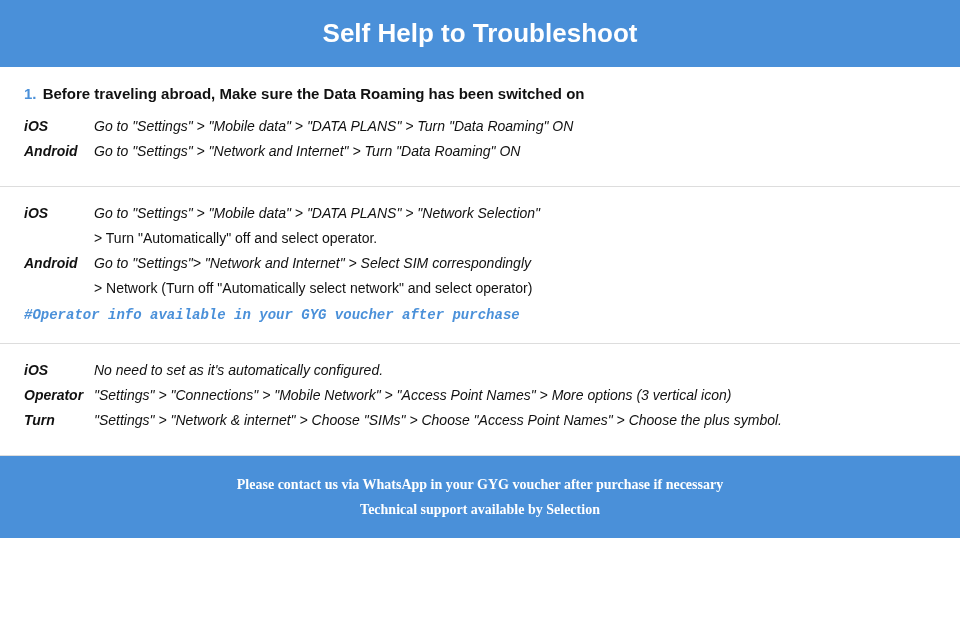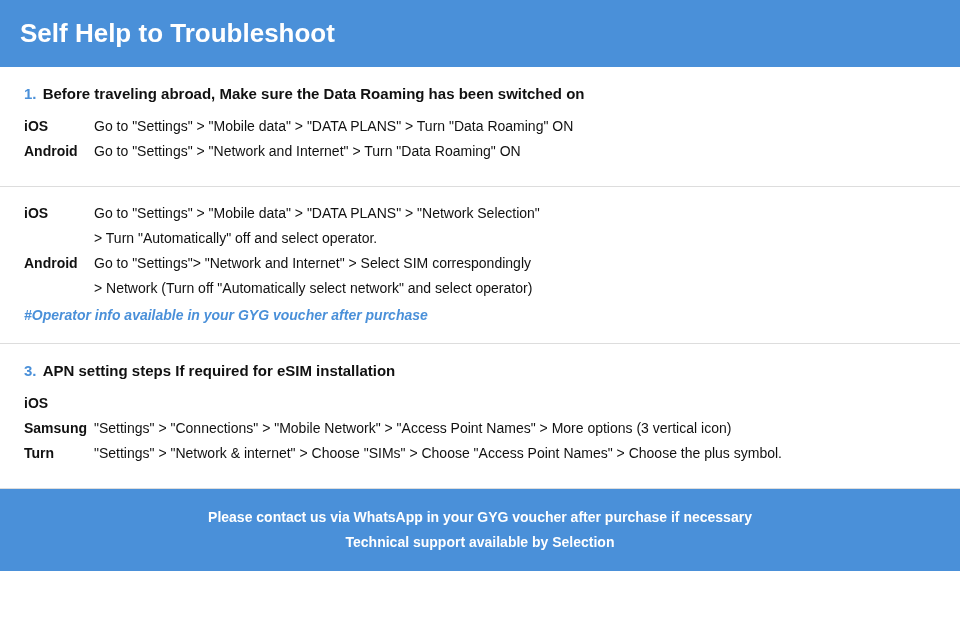--- a/index.html
+++ b/index.html
@@ -11,21 +11,21 @@
     body {
       font-family: Arial, sans-serif;
       font-size: 14px;
       background: #fff;
       width: 960px;
       min-height: 640px;
     }
 
     .header {
       background: #4a90d9;
-      text-align: left;
+      text-align: center;
       padding: 18px 20px;
     }
 
     .header h1 {
       color: #fff;
       font-size: 26px;
       font-weight: bold;
     }
 
     .section {
@@ -48,20 +48,21 @@
     .section-title-text {
       font-weight: bold;
       color: #111;
       margin-top: 24px;
     }
 
     .instruction-row {
       display: flex;
       margin-bottom: 4px;
       line-height: 1.5;
+      font-style: italic;
     }
 
     .platform-label {
       font-weight: bold;
       min-width: 70px;
       flex-shrink: 0;
       color: #111;
     }
 
     .instruction-text {
@@ -73,26 +74,28 @@
       margin-bottom: 4px;
       color: #111;
       line-height: 1.5;
     }
 
     .operator-info {
       color: #4a90d9;
       font-style: italic;
       font-weight: bold;
       margin-top: 8px;
+      font-family: Liberation Mono, monospace;
     }
 
     .footer {
       background: #4a90d9;
       padding: 16px 20px;
       text-align: center;
+      font-family: Liberation Serif, serif;
     }
 
     .footer p {
       color: #fff;
       font-size: 14px;
       font-weight: bold;
       line-height: 1.8;
     }
   </style>
 </head>
@@ -127,29 +130,26 @@
     <div class="instruction-continuation">&gt; Turn "Automatically" off and select operator.</div>
     <div class="instruction-row">
       <span class="platform-label">Android</span>
       <span class="instruction-text">Go to "Settings"&gt;  "Network and Internet" &gt; Select SIM correspondingly</span>
     </div>
     <div class="instruction-continuation">&gt; Network (Turn off "Automatically select network" and select operator)</div>
     <div class="operator-info">#Operator info available in your GYG voucher after purchase</div>
   </div>
 
   <div class="section">
-    <div class="section-title">
-      <span class="section-number">3.</span>
-      <span class="section-title-text">APN setting steps If required for eSIM installation</span>
+    <div class="instruction-row">
+      <span class="platform-label">iOS</span>
+      <span class="instruction-text">No need to set as it's automatically configured.</span>
     </div>
     <div class="instruction-row">
-      <span class="platform-label">iOS</span>
-    </div>
-    <div class="instruction-row">
-      <span class="platform-label">Samsung</span>
+      <span class="platform-label">Operator</span>
       <span class="instruction-text">"Settings" &gt; "Connections" &gt; "Mobile Network" &gt; "Access Point Names" &gt; More options (3 vertical icon)</span>
     </div>
     <div class="instruction-row">
       <span class="platform-label">Turn</span>
       <span class="instruction-text">"Settings" &gt; "Network &amp; internet" &gt; Choose "SIMs" &gt; Choose "Access Point Names" &gt; Choose the plus symbol.</span>
     </div>
   </div>
 
 </div>
 

